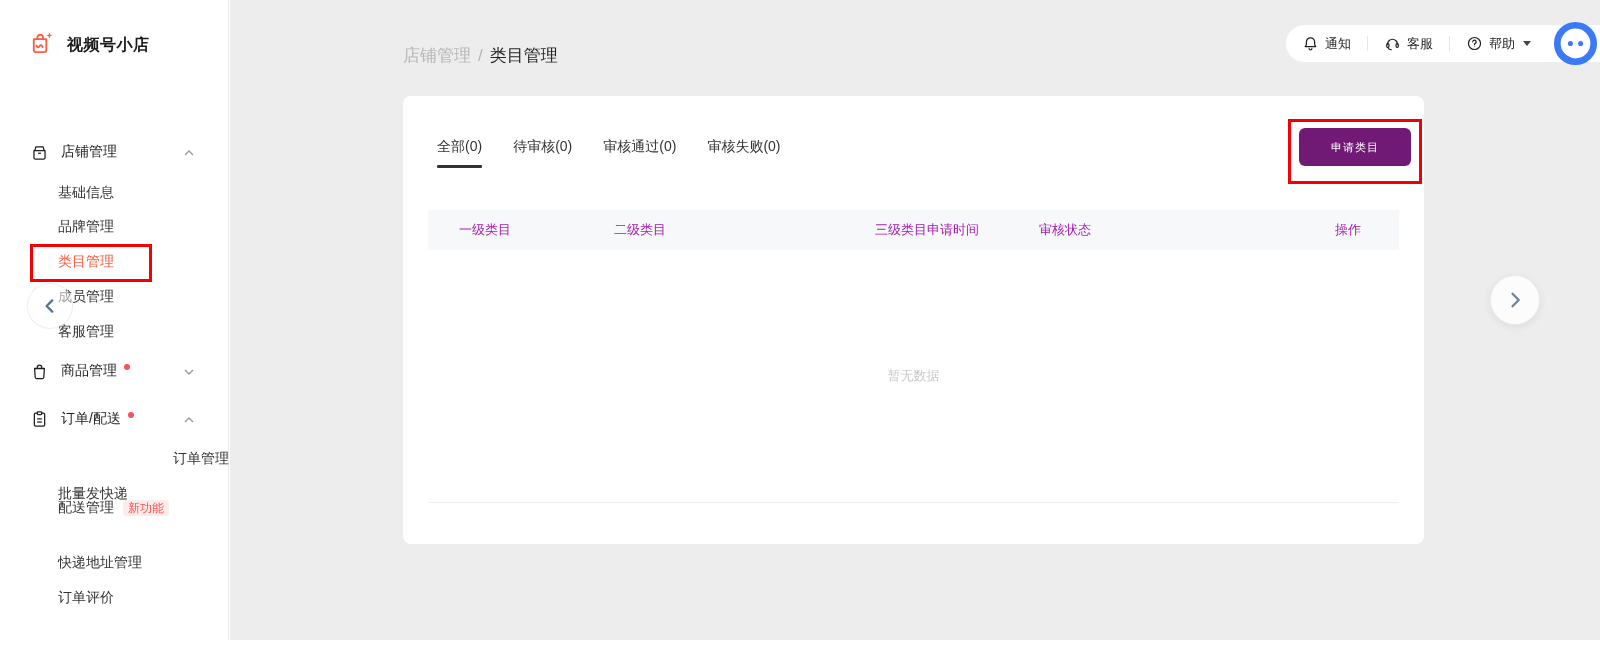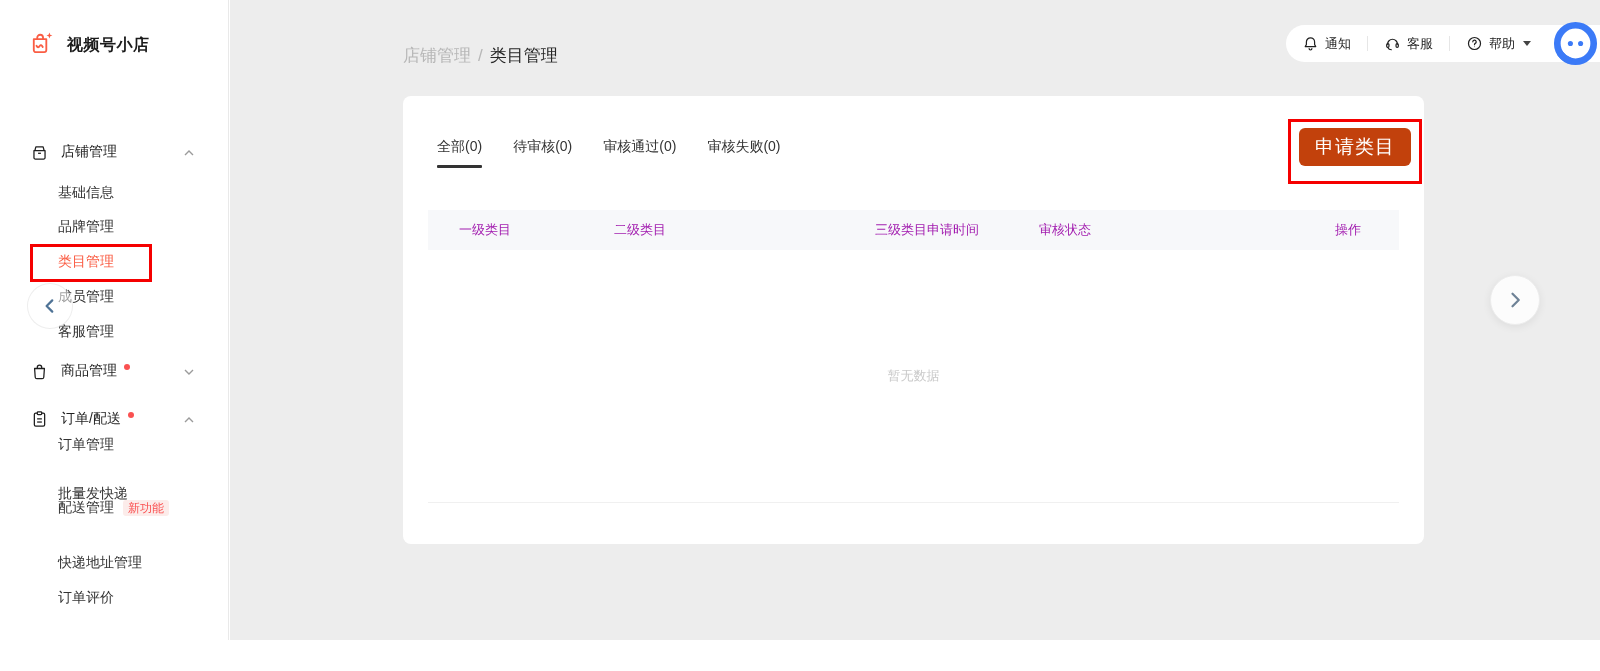--- a/index.html
+++ b/index.html
@@ -33,21 +33,21 @@
   .pill-ic { width:17px; height:17px; color:#1f1f1f; }
   .caret-down { width:0; height:0; border-left:4px solid transparent; border-right:4px solid transparent; border-top:5px solid #444; margin-left:2px; }
   .chat-float { position:absolute; left:1552px; top:20px; width:47px; height:47px; cursor:pointer; }
 
   
   .card { position:absolute; left:403px; top:96px; width:1021px; height:448px; background:#fff; border-radius:8px; }
   .tabs { position:absolute; left:34px; top:42px; display:flex; gap:31px; }
   .tab { position:relative; font-size:14px; color:#333; cursor:pointer; padding-bottom:12px; }
   .tab.active::after { content:""; position:absolute; left:0; right:0; bottom:0; height:3px; background:#333; border-radius:1px; }
 
-  .apply-btn { position:absolute; right:13px; top:32px; width:112px; height:38px; background:#c2410c; color:#fff; font-size:19px; border:none; border-radius:6px; cursor:pointer; font-family:inherit; letter-spacing:1px; }
+  .apply-btn { position:absolute; right:13px; top:32px; width:112px; height:38px; background:#701a75; color:#fff; font-size:11px; border:none; border-radius:6px; cursor:pointer; font-family:inherit; letter-spacing:1px; }
 
   .table { position:absolute; left:25px; right:25px; top:114px; }
   .thead { display:flex; align-items:center; height:40px; background:#f7f8fa; font-size:13px; color:#a21caf; padding-left:31px; padding-right:4px; }
   .th-c1 { width:155px; } .th-c2 { width:158px; } .th-c3 { width:155px;text-align:right; } .th-c4 { width:112px; }
   .th-c5 { flex:1; } .th-c6 { width:60px; text-align:left; }
   .tbody-empty { height:253px; display:flex; align-items:center; justify-content:center; border-bottom:1px solid #f0f0f0; }
   .empty-text { font-size:13px; color:#c9c9c9; }
 
   
   .nav-circle { position:absolute; border-radius:50%; display:flex; align-items:center; justify-content:center; cursor:pointer; }
@@ -141,21 +141,21 @@
         </span>
         <span>订单/配送</span>
         <span class="reddot"></span>
         <span class="side-chevron">
           <svg viewBox="0 0 12 12" fill="none" stroke="currentColor" stroke-width="1.4">
               <polyline points="2,8 6,4 10,8"></polyline>
             </svg>
         </span>
       </div>
 
-      <div class="side-row side-sub" style="top:428px;">
+      <div class="side-row side-sub" style="top:442px;justify-content:flex-end;">
         <span>订单管理</span>
       </div>
       <div class="side-row side-sub" style="top:477px;">
         <span>批量发快递</span>
       </div>
       <div class="side-row side-sub" style="top:491px;">
         <span>配送管理</span>
         <span class="newbadge">新功能</span>
       </div>
       <div class="side-row side-sub" style="top:546px;">

